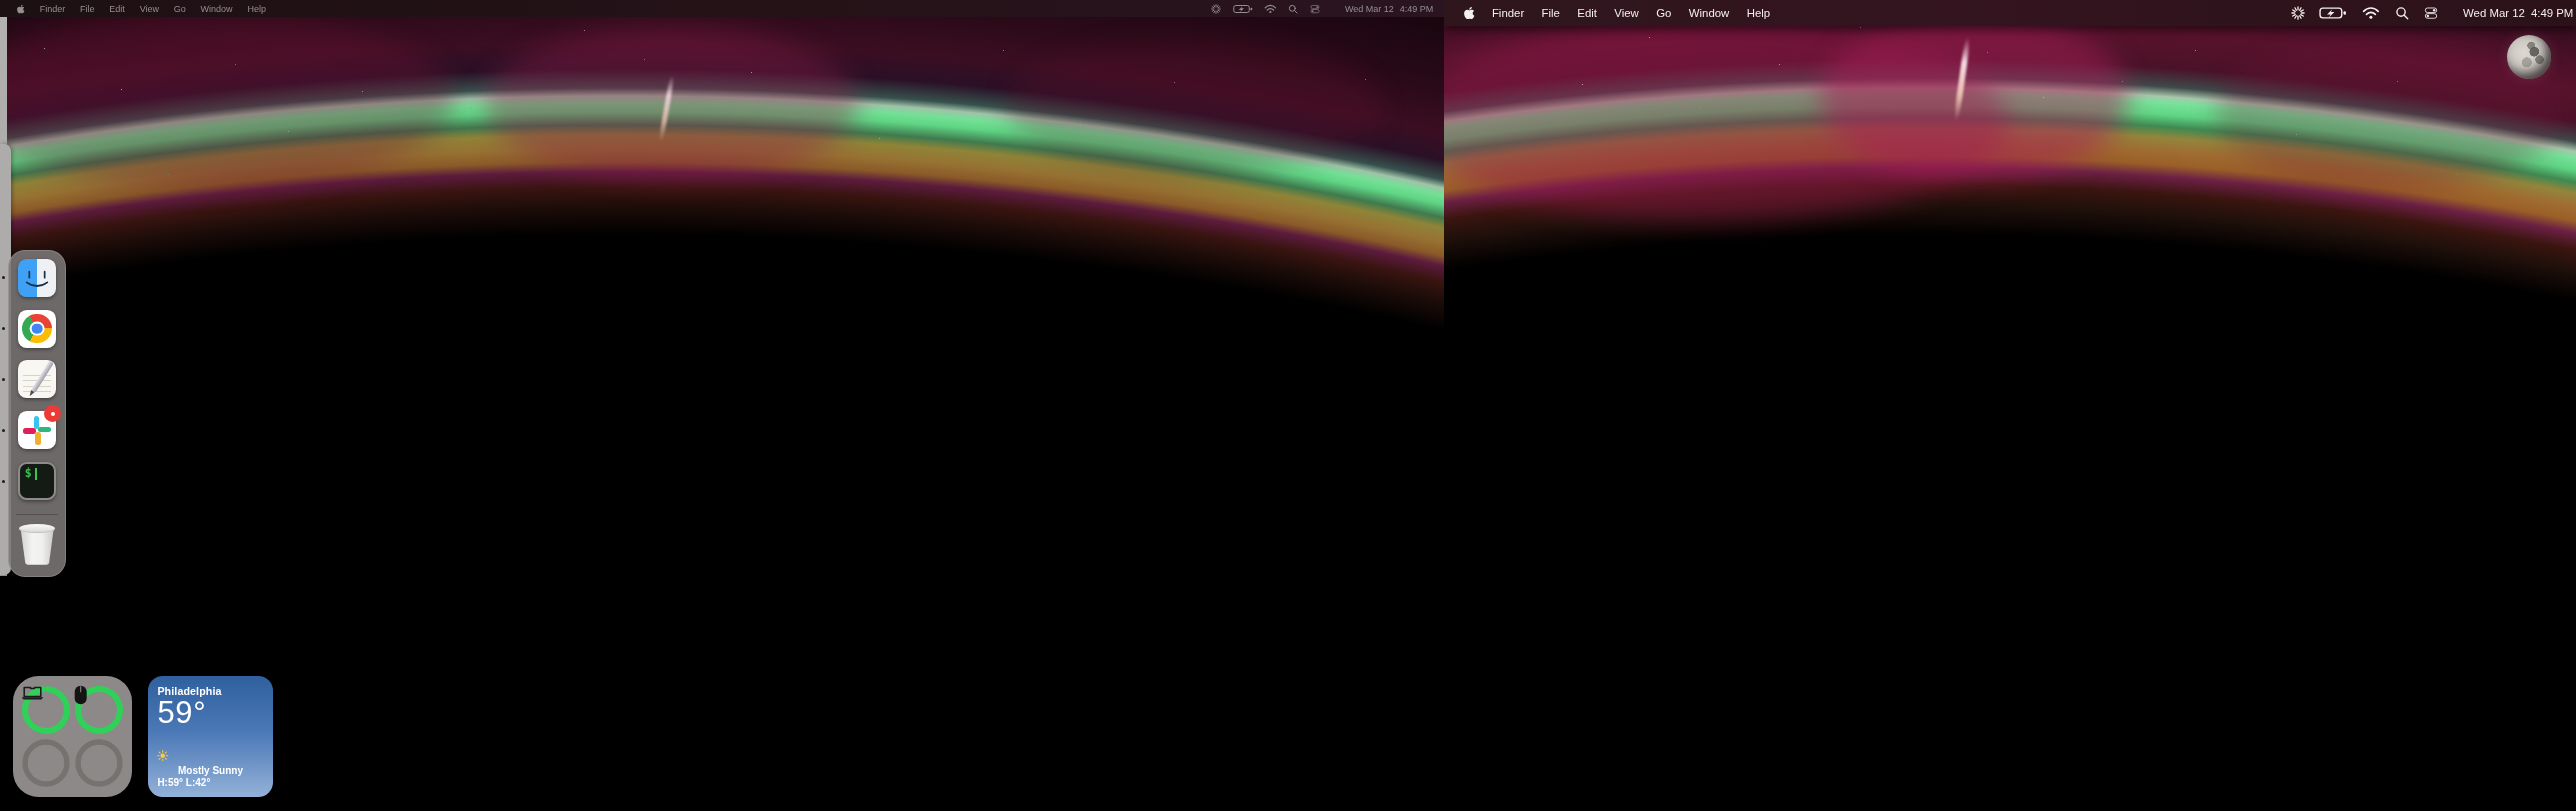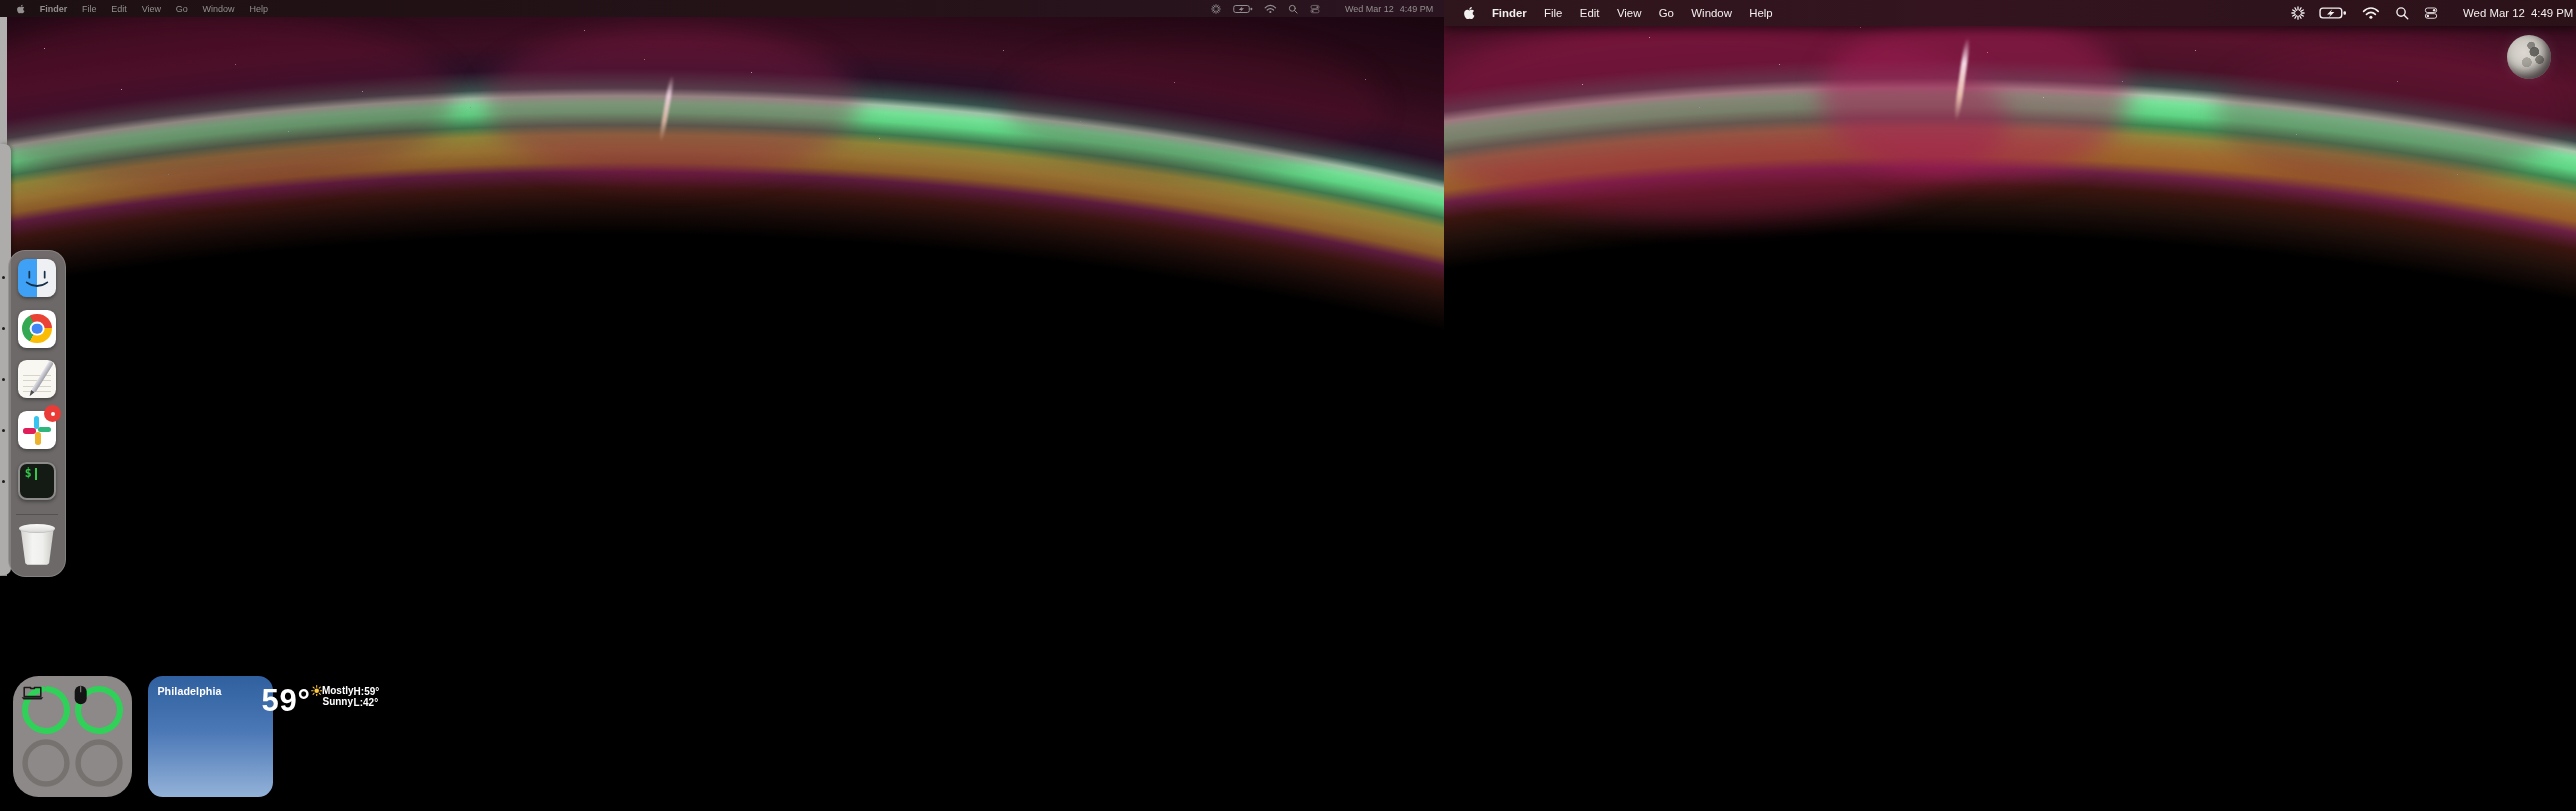--- a/index.html
+++ b/index.html
@@ -61,21 +61,21 @@
     color:#938f8f;font-size:9px;}
   .menubar.bright{height:25.5px;background:linear-gradient(90deg,#2e161c,#33141f 45%,#2b1219);
     color:#f2efef;font-size:11.4px;box-shadow:0 4px 9.4px rgba(0,0,0,.5);}
   .menubar .apple{display:inline-flex;align-items:center;}
   .menubar.dim .apple{margin-left:17.4px;}
   .menubar.bright .apple{margin-left:20px;}
   .menubar .apple svg{height:10px;}
   .menubar.bright .apple svg{height:14px;}
   .menu-item{margin-left:14.8px;white-space:nowrap;cursor:default;}
   .menubar.bright .menu-item{margin-left:17.4px;}
-  .menu-item.appname{font-weight:700;}
+  .menu-item.appname{font-weight:400;}
   .mb-spacer{flex:1;}
   .status{display:inline-flex;align-items:center;}
   .menubar.dim .status{gap:11.4px;margin-right:5.4px;}
   .menubar.bright .status{gap:14.8px;margin-right:5.4px;}
   .status svg{display:block;}
   .menubar.dim .status svg{height:10px;}
   .menubar.bright .status svg{height:14px;}
   .clock{white-space:nowrap;margin-left:20px;}
   .menubar.dim .clock{margin-right:10.7px;}
   .menubar.bright .clock{margin-right:2.7px;}
@@ -143,23 +143,23 @@
   
   .widget{position:absolute;border-radius:14.8px;box-shadow:0 5.4px 12px rgba(0,0,0,.45);z-index:9;}
   .battery-widget{left:13.4px;top:676px;width:119px;height:121px;border-radius:25.5px;
     background:#8c8988;display:grid;grid-template-columns:1fr 1fr;grid-template-rows:1fr 1fr;
     align-items:center;justify-items:center;padding:6.7px;box-sizing:border-box;}
   .ring{position:relative;width:50px;height:50px;}
   .ring svg{position:absolute;inset:0;}
   .ring .dev-icon{position:absolute;inset:0;display:flex;align-items:center;justify-content:center;}
   .weather-widget{left:148px;top:676px;width:125px;height:121px;
     background:linear-gradient(180deg,#30609f 0%,#4a77b6 45%,#93b2d8 100%);
-    color:#fff;padding:8.7px 9.4px;box-sizing:border-box;display:flex;flex-direction:row;}
+    color:#fff;padding:8.7px 9.4px;box-sizing:border-box;display:flex;flex-direction:column;}
   .w-city{font-size:10.7px;font-weight:700;letter-spacing:0.1px;}
-  .w-temp{font-size:31px;font-weight:700;line-height:1.04;letter-spacing:0.7px;margin-left:40px;}
+  .w-temp{font-size:31px;font-weight:400;line-height:1.04;letter-spacing:0.7px;}
   .w-gap{flex:1;}
   .w-sun{margin-bottom:2px;}
   .w-cond{font-size:10px;font-weight:700;text-align:center;}
   .w-hl{font-size:10px;font-weight:600;margin-top:1.3px;}
 </style>
 </head>
 <body>
 
 <div class="stage">
 

